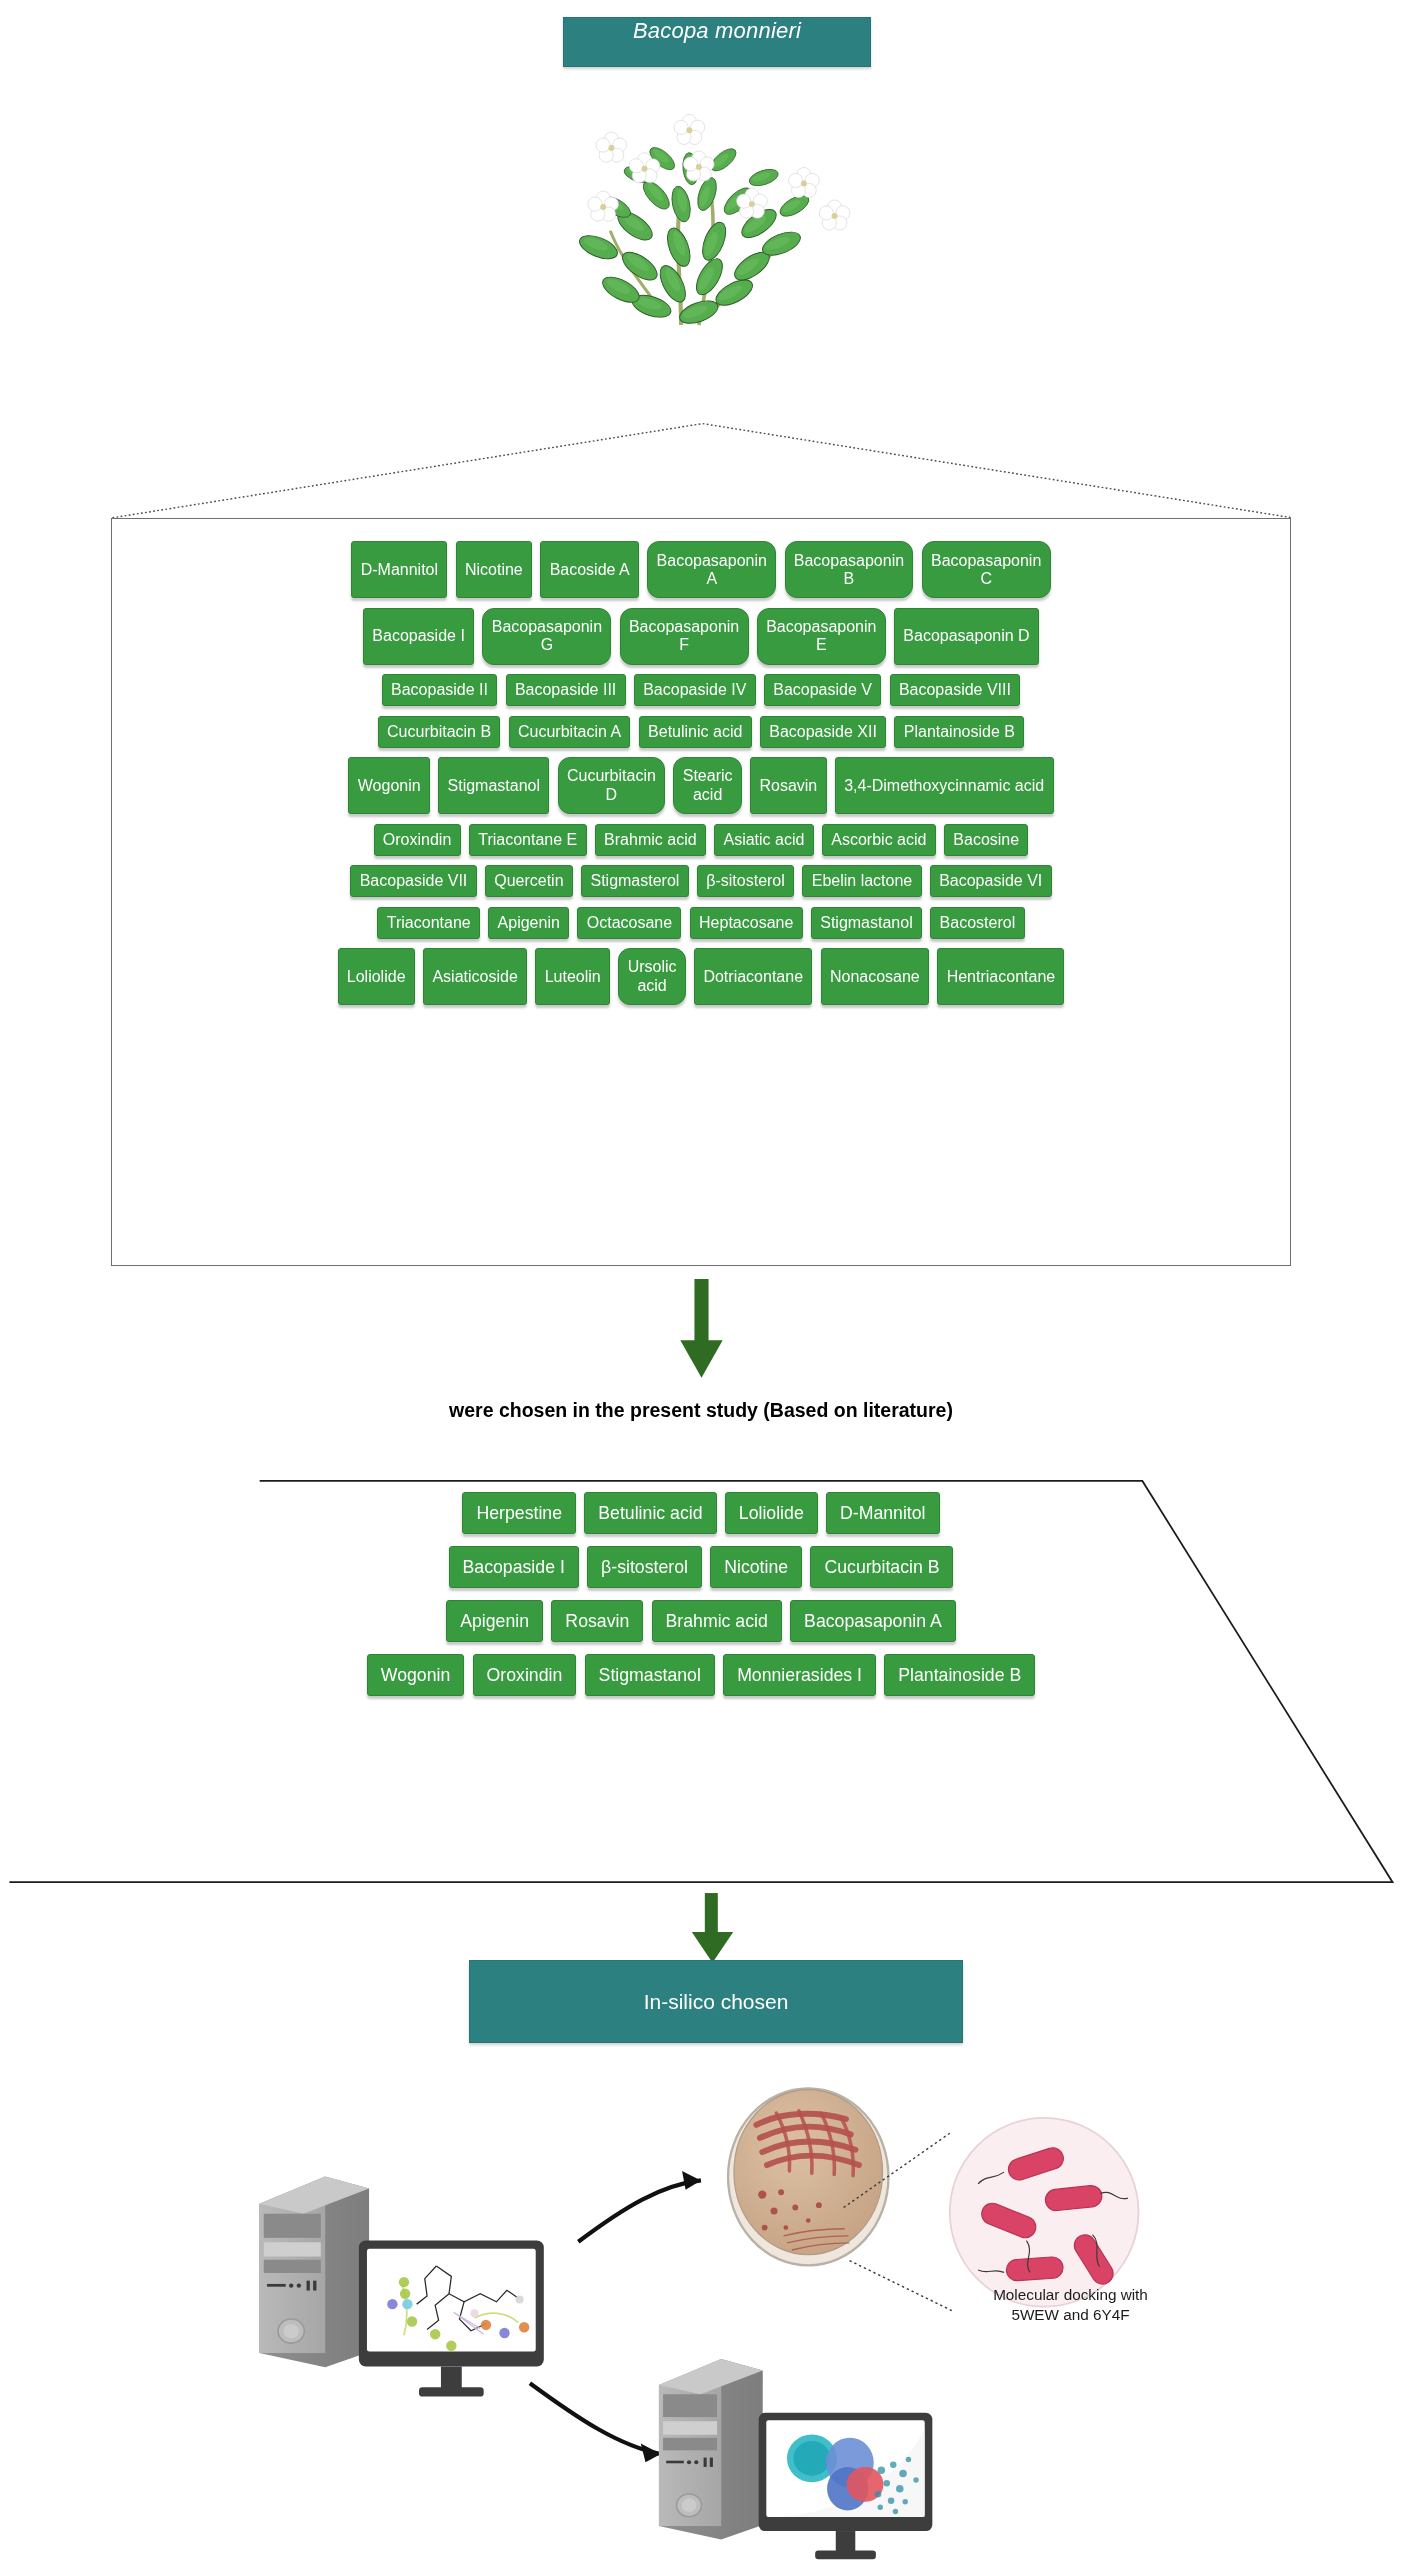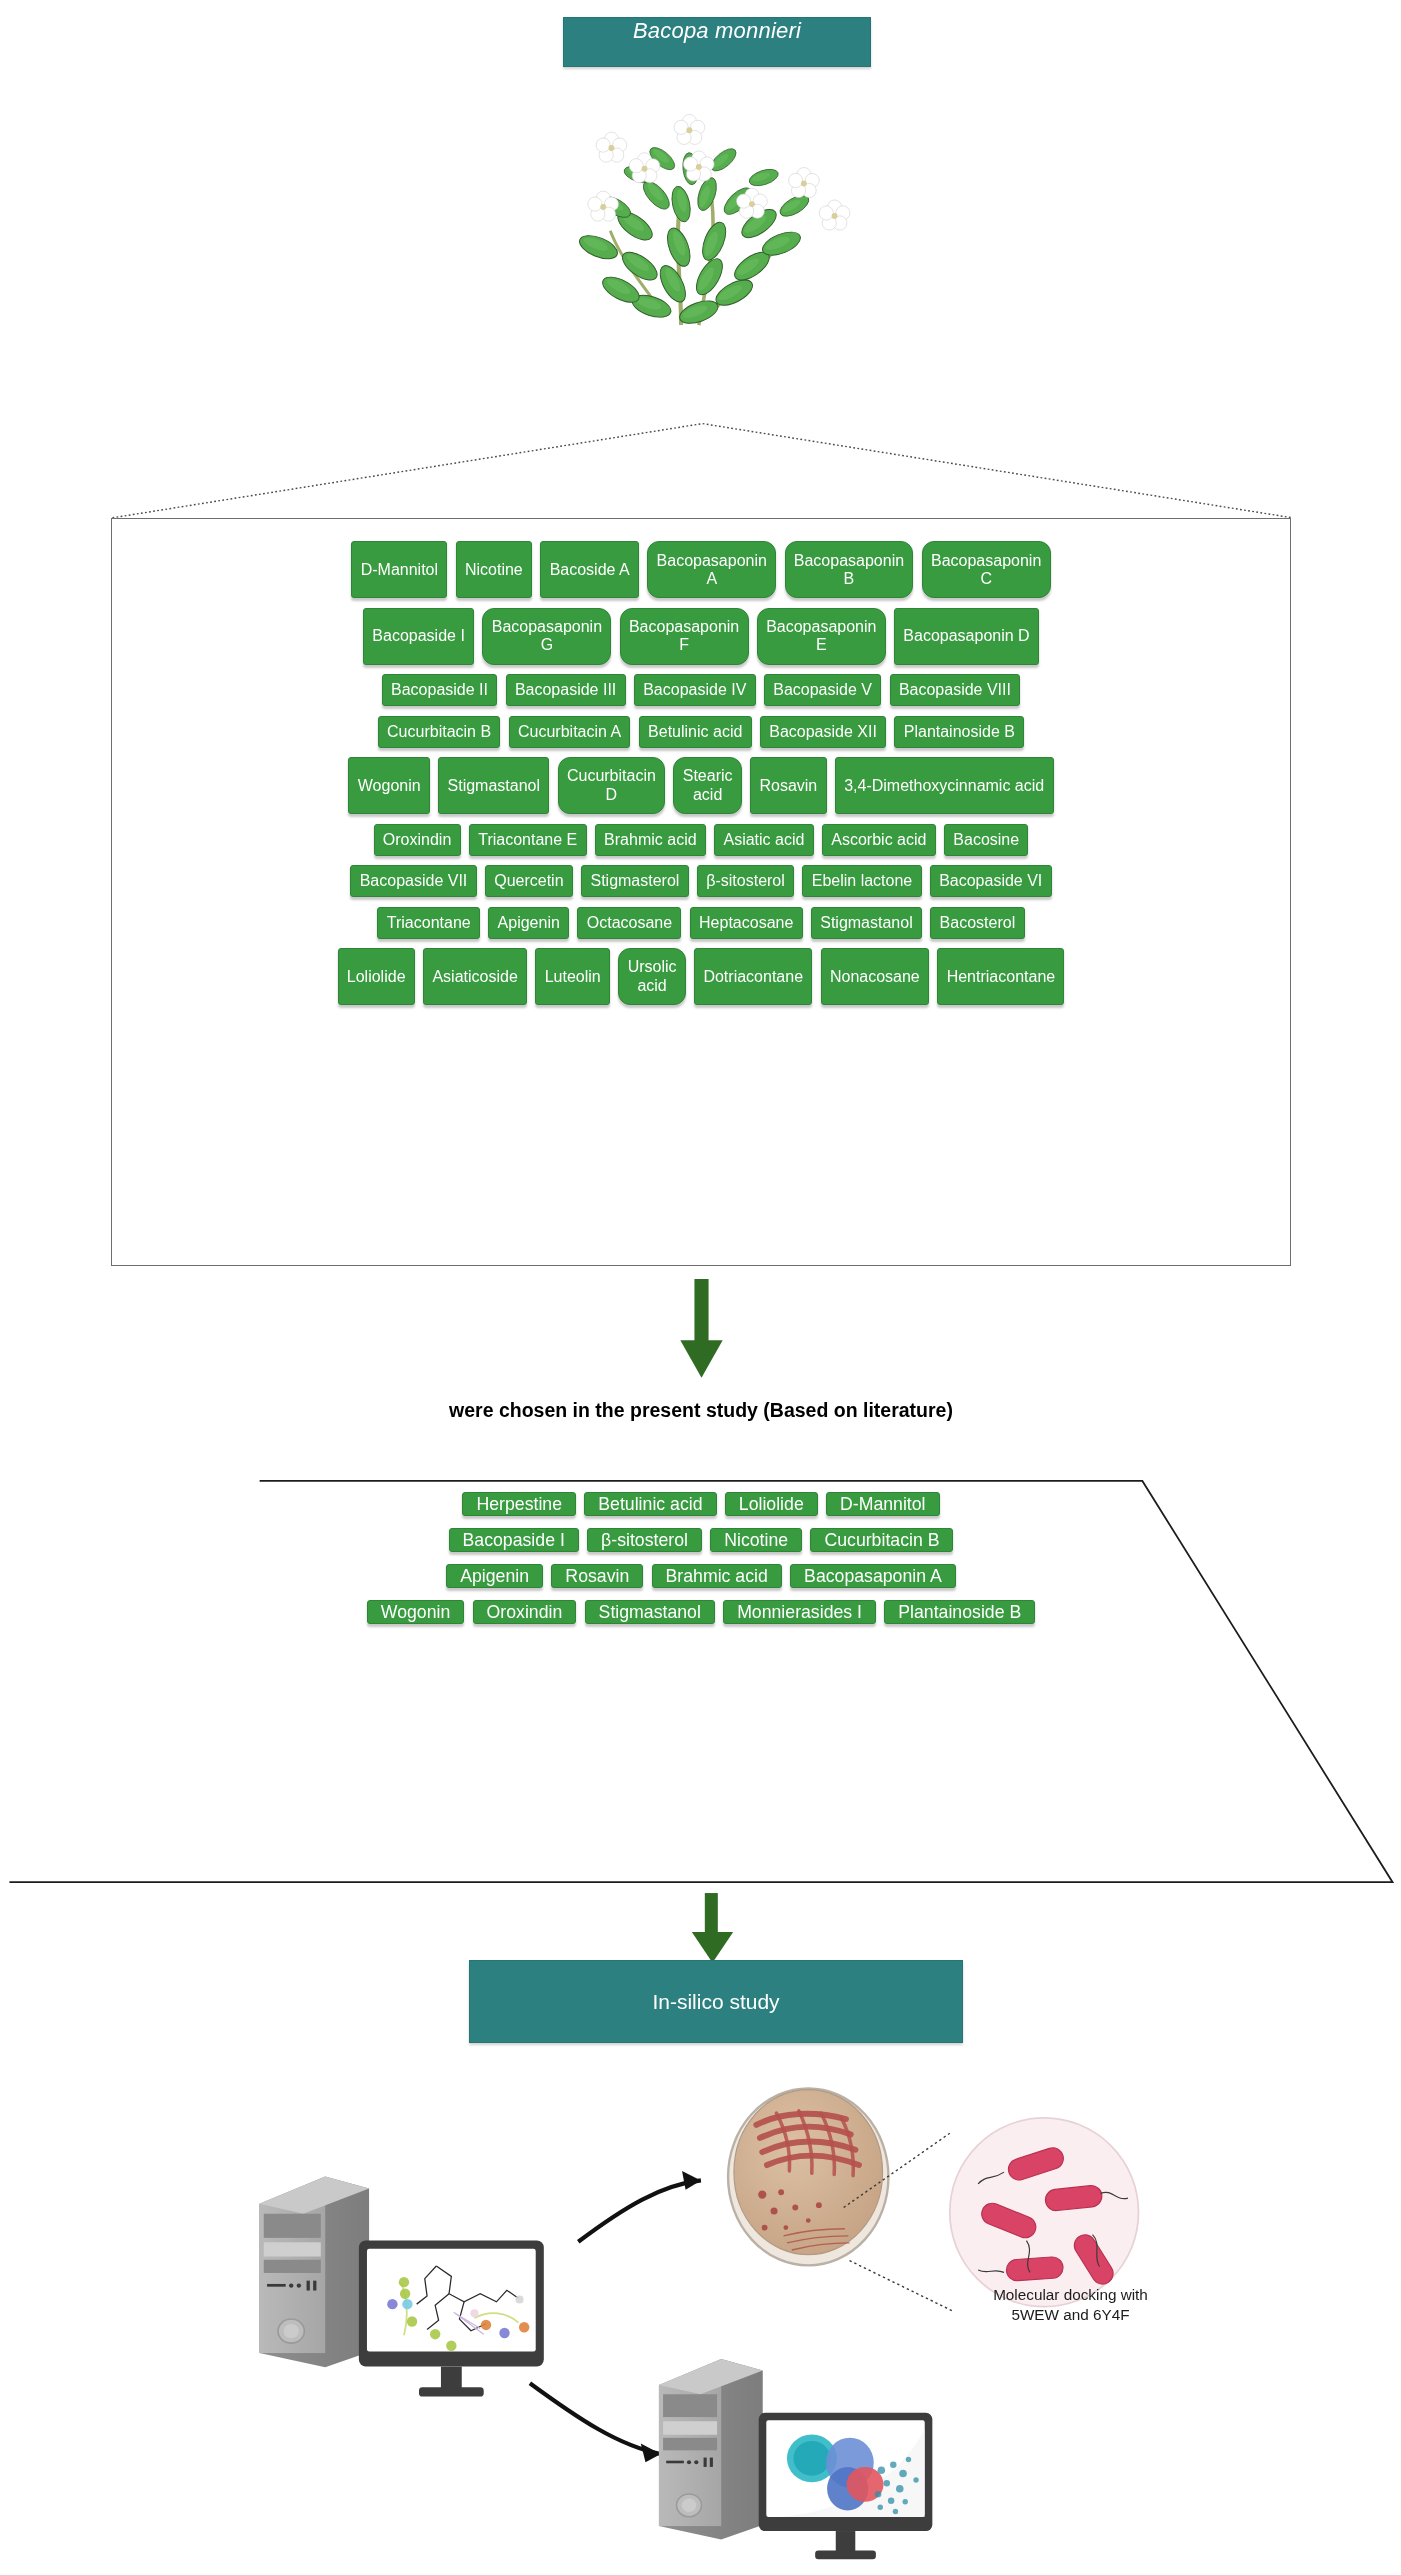--- a/index.html
+++ b/index.html
@@ -63,21 +63,21 @@
   .chip.two-line { min-height:57px;border-radius:12px; }
 
   
   .arrow-down { position:absolute; }
 
   
   #trapezoid-wrap { position:absolute; left:0px; top:1475px; width:1402px; height:425px; }
   #trapezoid-outline { position:absolute; left:0; top:0; width:1402px; height:425px; }
   #trap-rows { position:absolute; left:0; top:16.5px; width:1402px; }
   #trap-rows .mol-row { margin-bottom:11.8px; }
-  #trap-rows .chip { font-size:17.7px; padding:1px 13px; }
+  #trap-rows .chip { font-size:17.7px; padding:10px 13px; }
 
   
   #insilico-box {
     position:absolute; left:469px; top:1960px; width:494px; height:83px;
     background:#2d8080; border:0.6px solid #267575;
     display:flex; align-items:center; justify-content:center;
     box-shadow: 0 1.8px 2.4px rgba(0,0,0,.18);
   }
   #insilico-box span { color:#ffffff; font-size:21px; }
 
@@ -297,21 +297,21 @@
 </div>
 
 <div class="arrow-down" style="left:680px; top:1893px; width:65px; height:71px;">
   <svg viewBox="0 0 110 120" width="65" height="71" xmlns="http://www.w3.org/2000/svg">
     <rect x="42" y="0" width="22" height="72" fill="#2f6b22"></rect>
     <polygon points="20,66 90,66 55,118" fill="#2f6b22"></polygon>
   </svg>
 </div>
 
 <div id="insilico-box">
-  <span>In-silico study</span>
+  <span>In-silico chosen</span>
 </div>
 
 <div id="bottom-scene">
   <svg viewBox="0 0 1560 880" width="920" height="519" xmlns="http://www.w3.org/2000/svg">
     <defs>
       <linearGradient id="towerFace" x1="0" y1="0" x2="1" y2="0">
         <stop offset="0%" stop-color="#b9b9b9"></stop>
           <stop offset="100%" stop-color="#a6a6a6"></stop>
       </linearGradient>
       <linearGradient id="towerSide" x1="0" y1="0" x2="1" y2="0">

